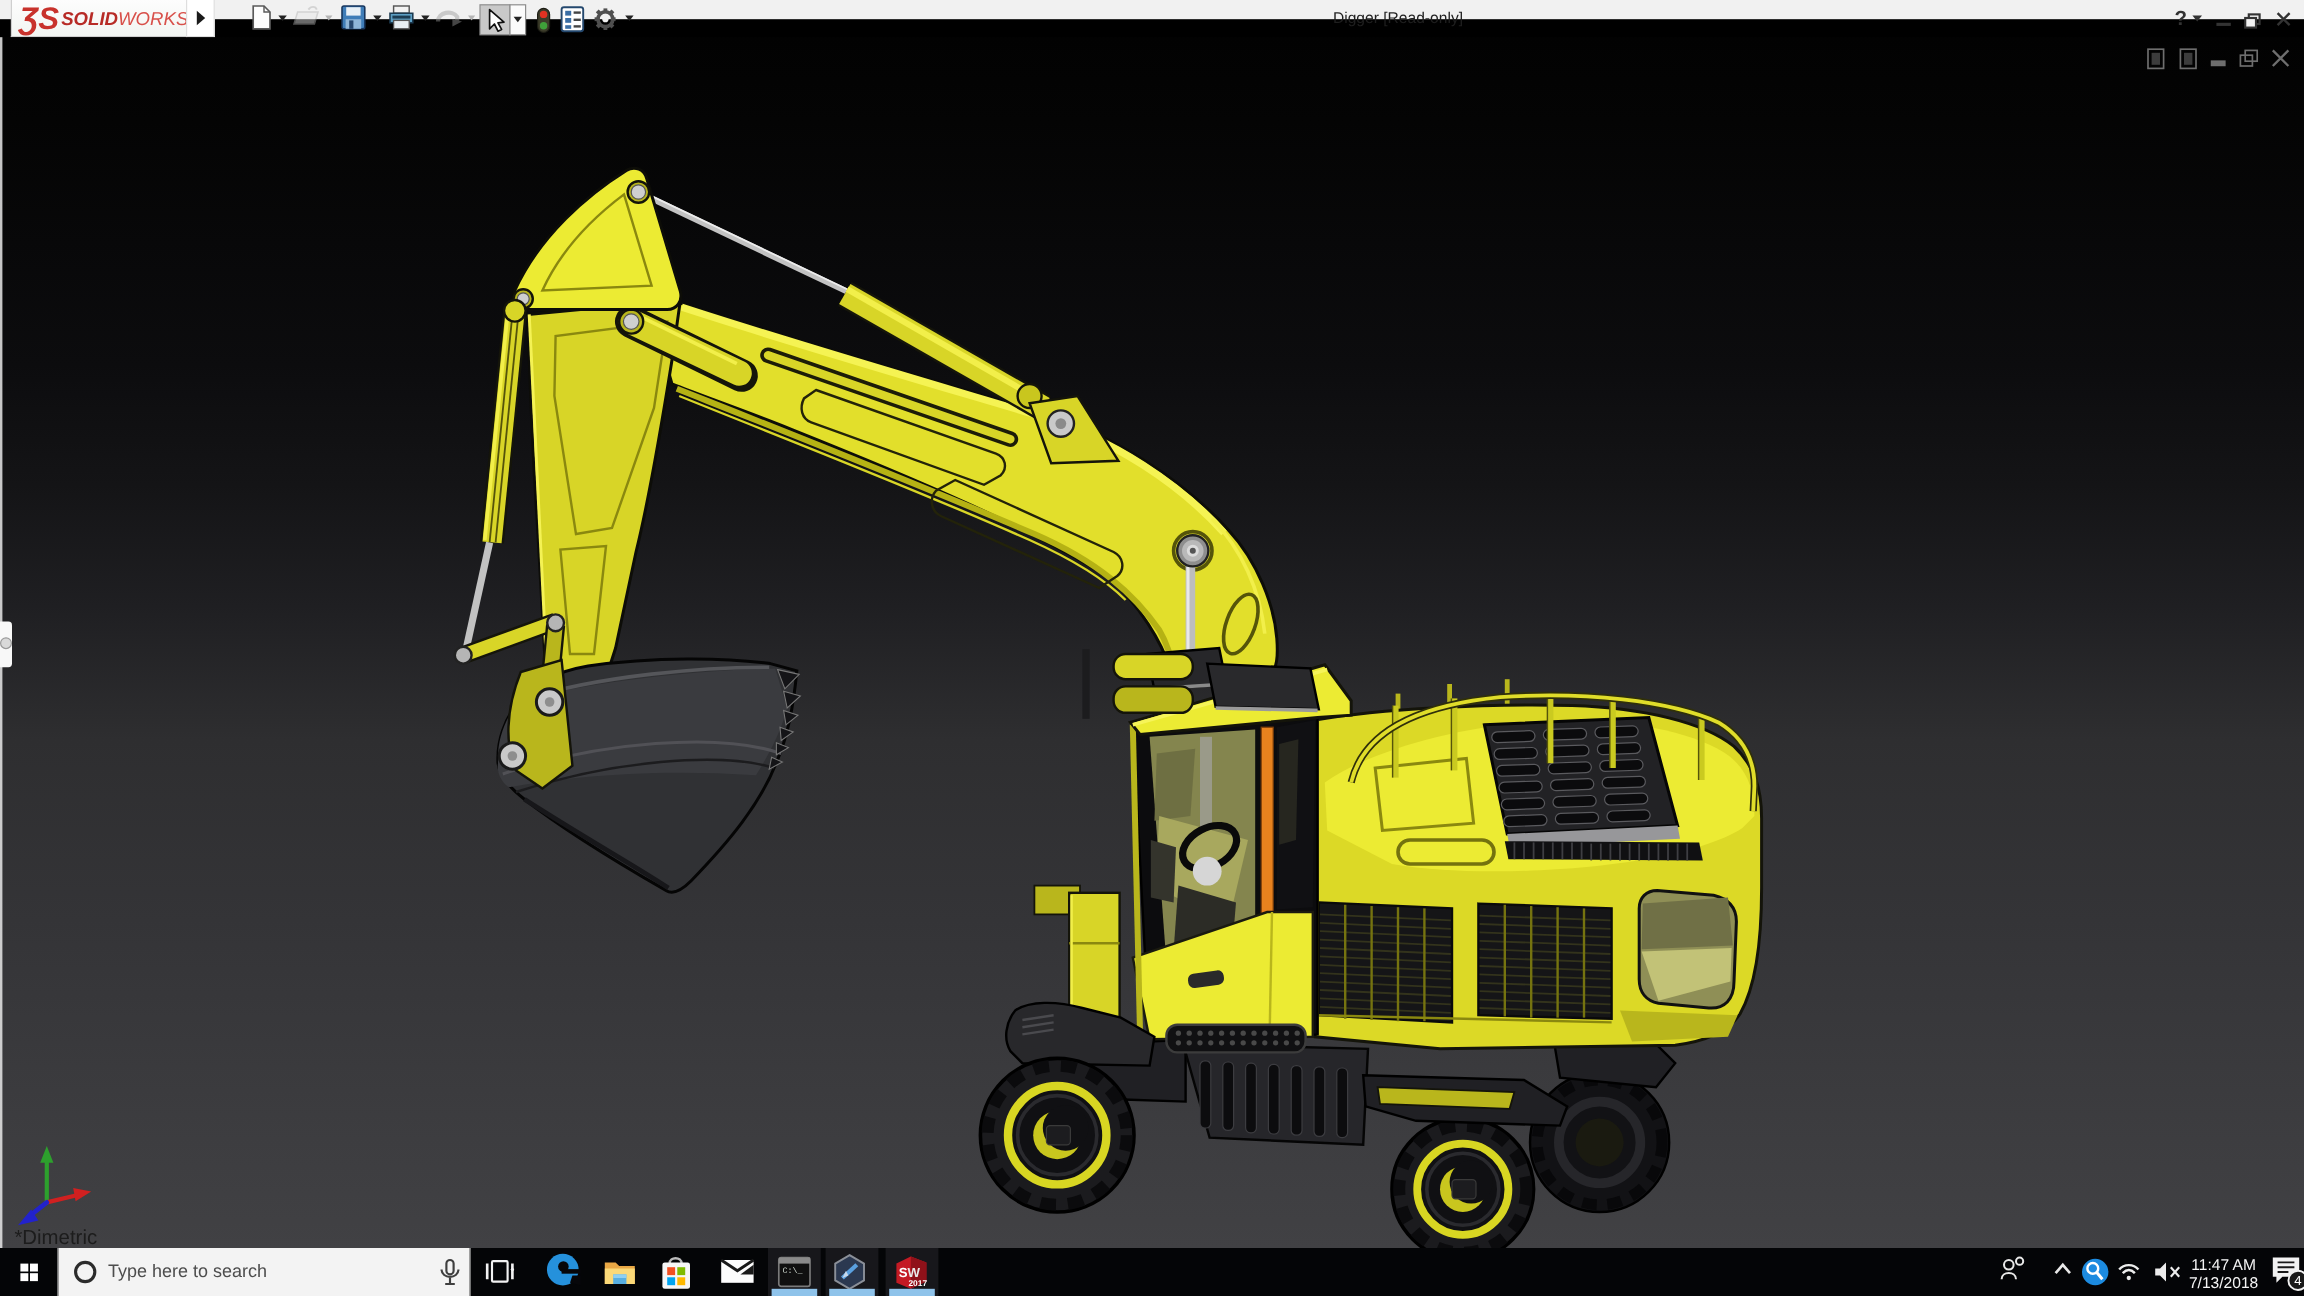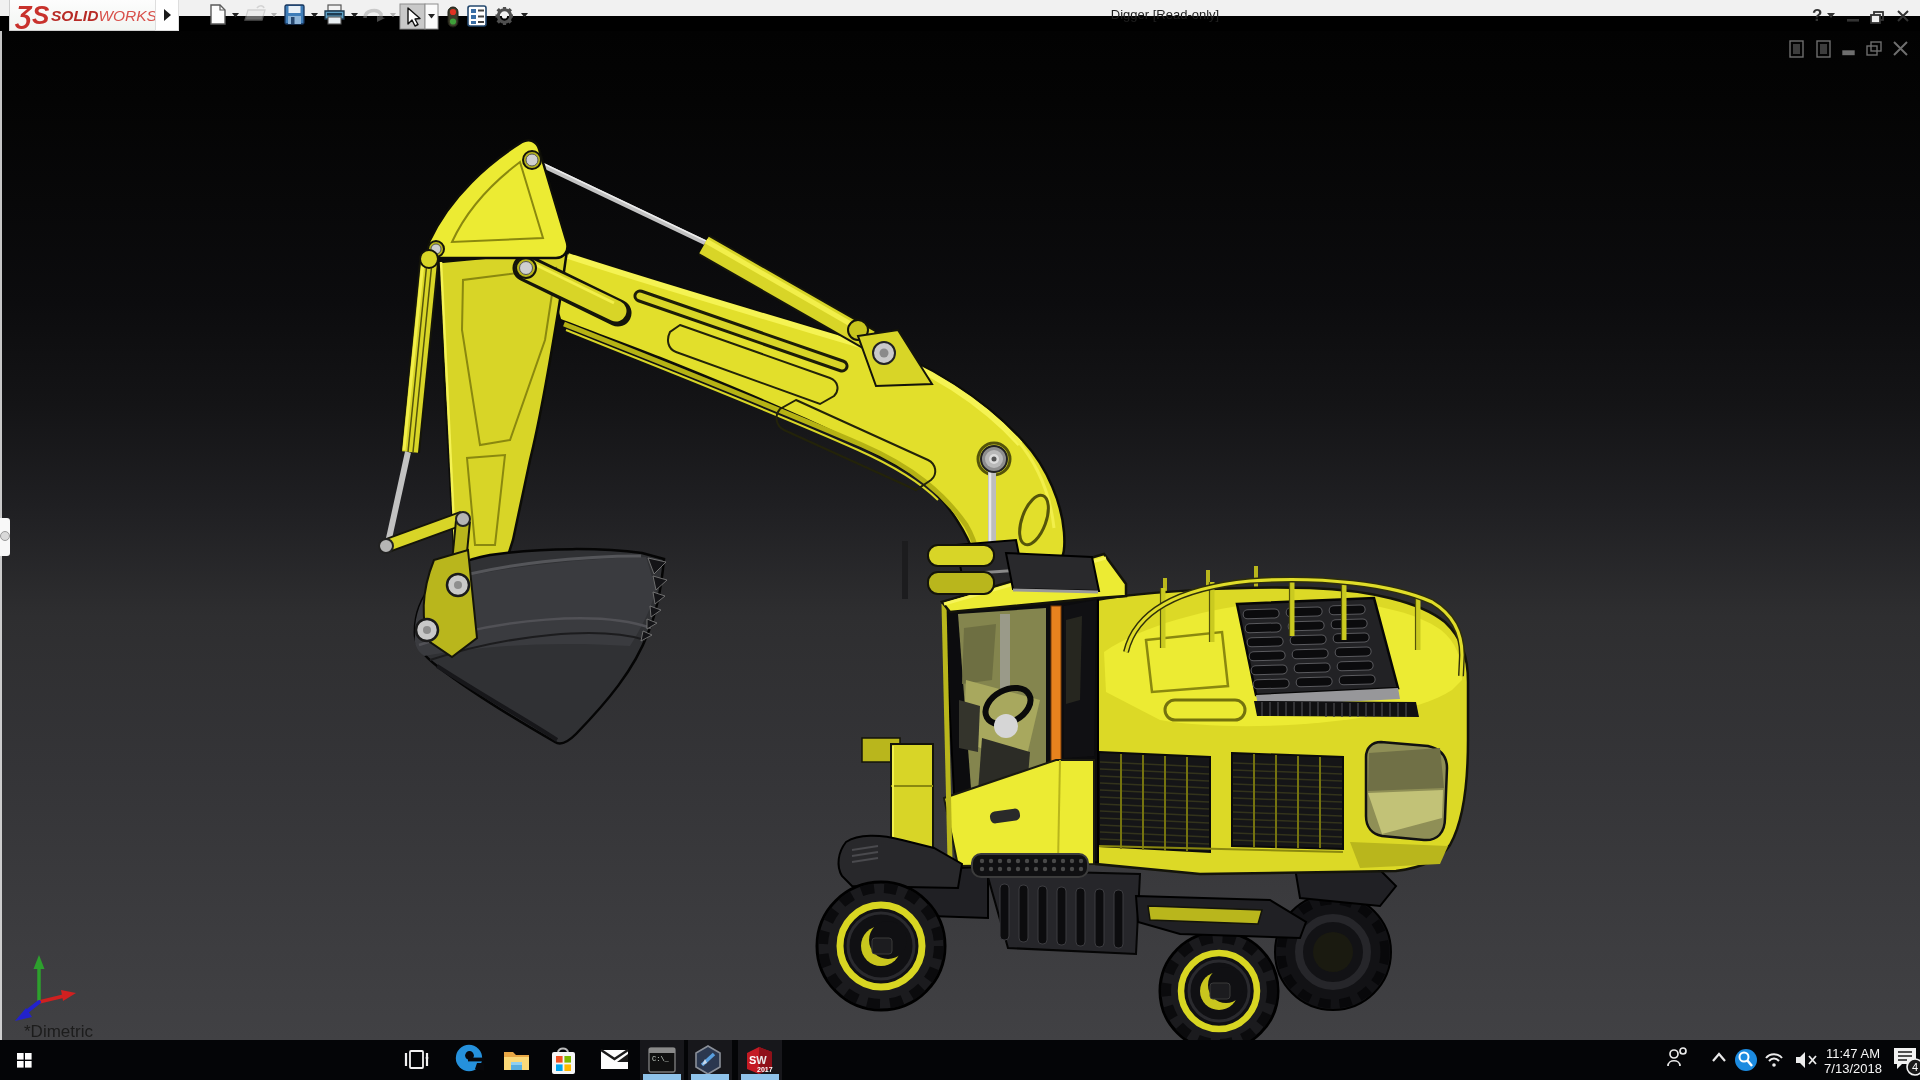--- a/index.html
+++ b/index.html
@@ -4,21 +4,21 @@
 html,body{margin:0;padding:0;width:1920px;height:1080px;overflow:hidden;background:#000;
 font-family:"Liberation Sans",sans-serif;}
 #titlebar{position:absolute;left:0;top:0;width:1920px;height:16px;background:#f1f1f1;}
 #logobox{position:absolute;left:9px;top:0px;width:145px;height:30px;background:linear-gradient(180deg,#fdfdfd,#f2f5f2);border:1px solid #cfcfcf;border-top:none;}
 #flybox{position:absolute;left:155px;top:0px;width:22px;height:30px;background:#fff;border:1px solid #dedede;border-top:none;}
 #title{position:absolute;left:0;top:0;width:2330px;height:30px;text-align:center;line-height:30px;font-size:13px;color:#1f1f1f;}
 #viewport{position:absolute;left:0;top:31px;width:1920px;height:1009px;
 background:linear-gradient(180deg,#020202 0%,#040404 7%,#080809 17%,#0c0c0e 27%,#141416 37%,#1f1f22 47%,#2e2e30 58%,#343437 73%,#3d3d40 91%,#414144 100%);}
 #lefttab{position:absolute;left:0;top:487px;width:10px;height:38px;background:#f8f8f8;border-radius:0 3px 3px 0;}
 #leftline{position:absolute;left:0;top:0px;width:2px;height:1009px;background:#e8e8e8;opacity:.85;}
-#dimetric{position:absolute;left:24px;top:991px;color:#1c1c1c;font-size:17px;text-align:right;}
+#dimetric{position:absolute;left:12px;top:991px;color:#1c1c1c;font-size:17px;text-align:right;}
 #taskbar{position:absolute;left:0;top:1040px;width:1920px;height:40px;background:#040507;}
 #searchbox{position:absolute;left:48px;top:0px;width:344px;height:40px;background:#f3f3f3;border:1px solid #8a8a8a;box-sizing:border-box;border-bottom:none;border-top:none;}
 #searchtext{position:absolute;left:41px;top:0;height:40px;line-height:40px;font-size:15px;color:#4d4d4d;}
 </style></head>
 <body>
 <div id="titlebar">
   <div id="logobox"><svg width="145" height="30" viewBox="0 0 145 30">
     <text x="6" y="24" font-size="26" font-style="italic" font-weight="bold" fill="#c8322c" font-family="Liberation Sans,sans-serif">ƷS</text>
     <text x="41" y="21" font-size="15.5" font-style="italic" font-weight="bold" fill="#b72b26" font-family="Liberation Sans,sans-serif" letter-spacing="0">SOLID<tspan font-weight="normal" fill="#d8504a">WORKS</tspan></text>
   </svg></div>
@@ -460,20 +460,30 @@
 
 <div id="taskbar">
   <svg style="position:absolute;left:0;top:0" width="48" height="40">
       <g fill="#fff">
     <rect x="17" y="13" width="6.6" height="6.6"></rect>
         <rect x="25" y="13" width="6.6" height="6.6"></rect>
     <rect x="17" y="21" width="6.6" height="6.6"></rect>
         <rect x="25" y="21" width="6.6" height="6.6"></rect>
   </g>
     </svg>
+  <div id="searchbox">
+    <svg style="position:absolute;left:12px;top:10px" width="22" height="22">
+        <circle cx="10" cy="10" r="8" fill="none" stroke="#2b2b2b" stroke-width="2.6"></circle>
+      </svg>
+    <div id="searchtext">Type here to search</div>
+    <svg style="position:absolute;left:315px;top:9px" width="22" height="24">
+      <rect x="8" y="1" width="6" height="12" rx="3" fill="none" stroke="#3f3f3f" stroke-width="1.8"></rect>
+      <path d="M4,9 C4,17 18,17 18,9 M11,16 L11,21 M7,21 L15,21" fill="none" stroke="#3f3f3f" stroke-width="1.8"></path>
+    </svg>
+  </div>
   <svg style="position:absolute;left:398px;top:0" width="1522" height="40" viewBox="0 0 1522 40">
 
     <g stroke="#f2f2f2" stroke-width="1.8" fill="none">
       <rect x="12" y="11" width="13" height="17" rx="1"></rect>
       <path d="M8,13 l0,13 M29,13 l0,13" stroke-width="2.2"></path>
       <circle cx="29" cy="18" r="1.4" fill="#f2f2f2" stroke="none"></circle>
     </g>
 
     <g transform="translate(57,4)">
       <circle cx="14" cy="14" r="13.2" fill="#2591dc"></circle>

